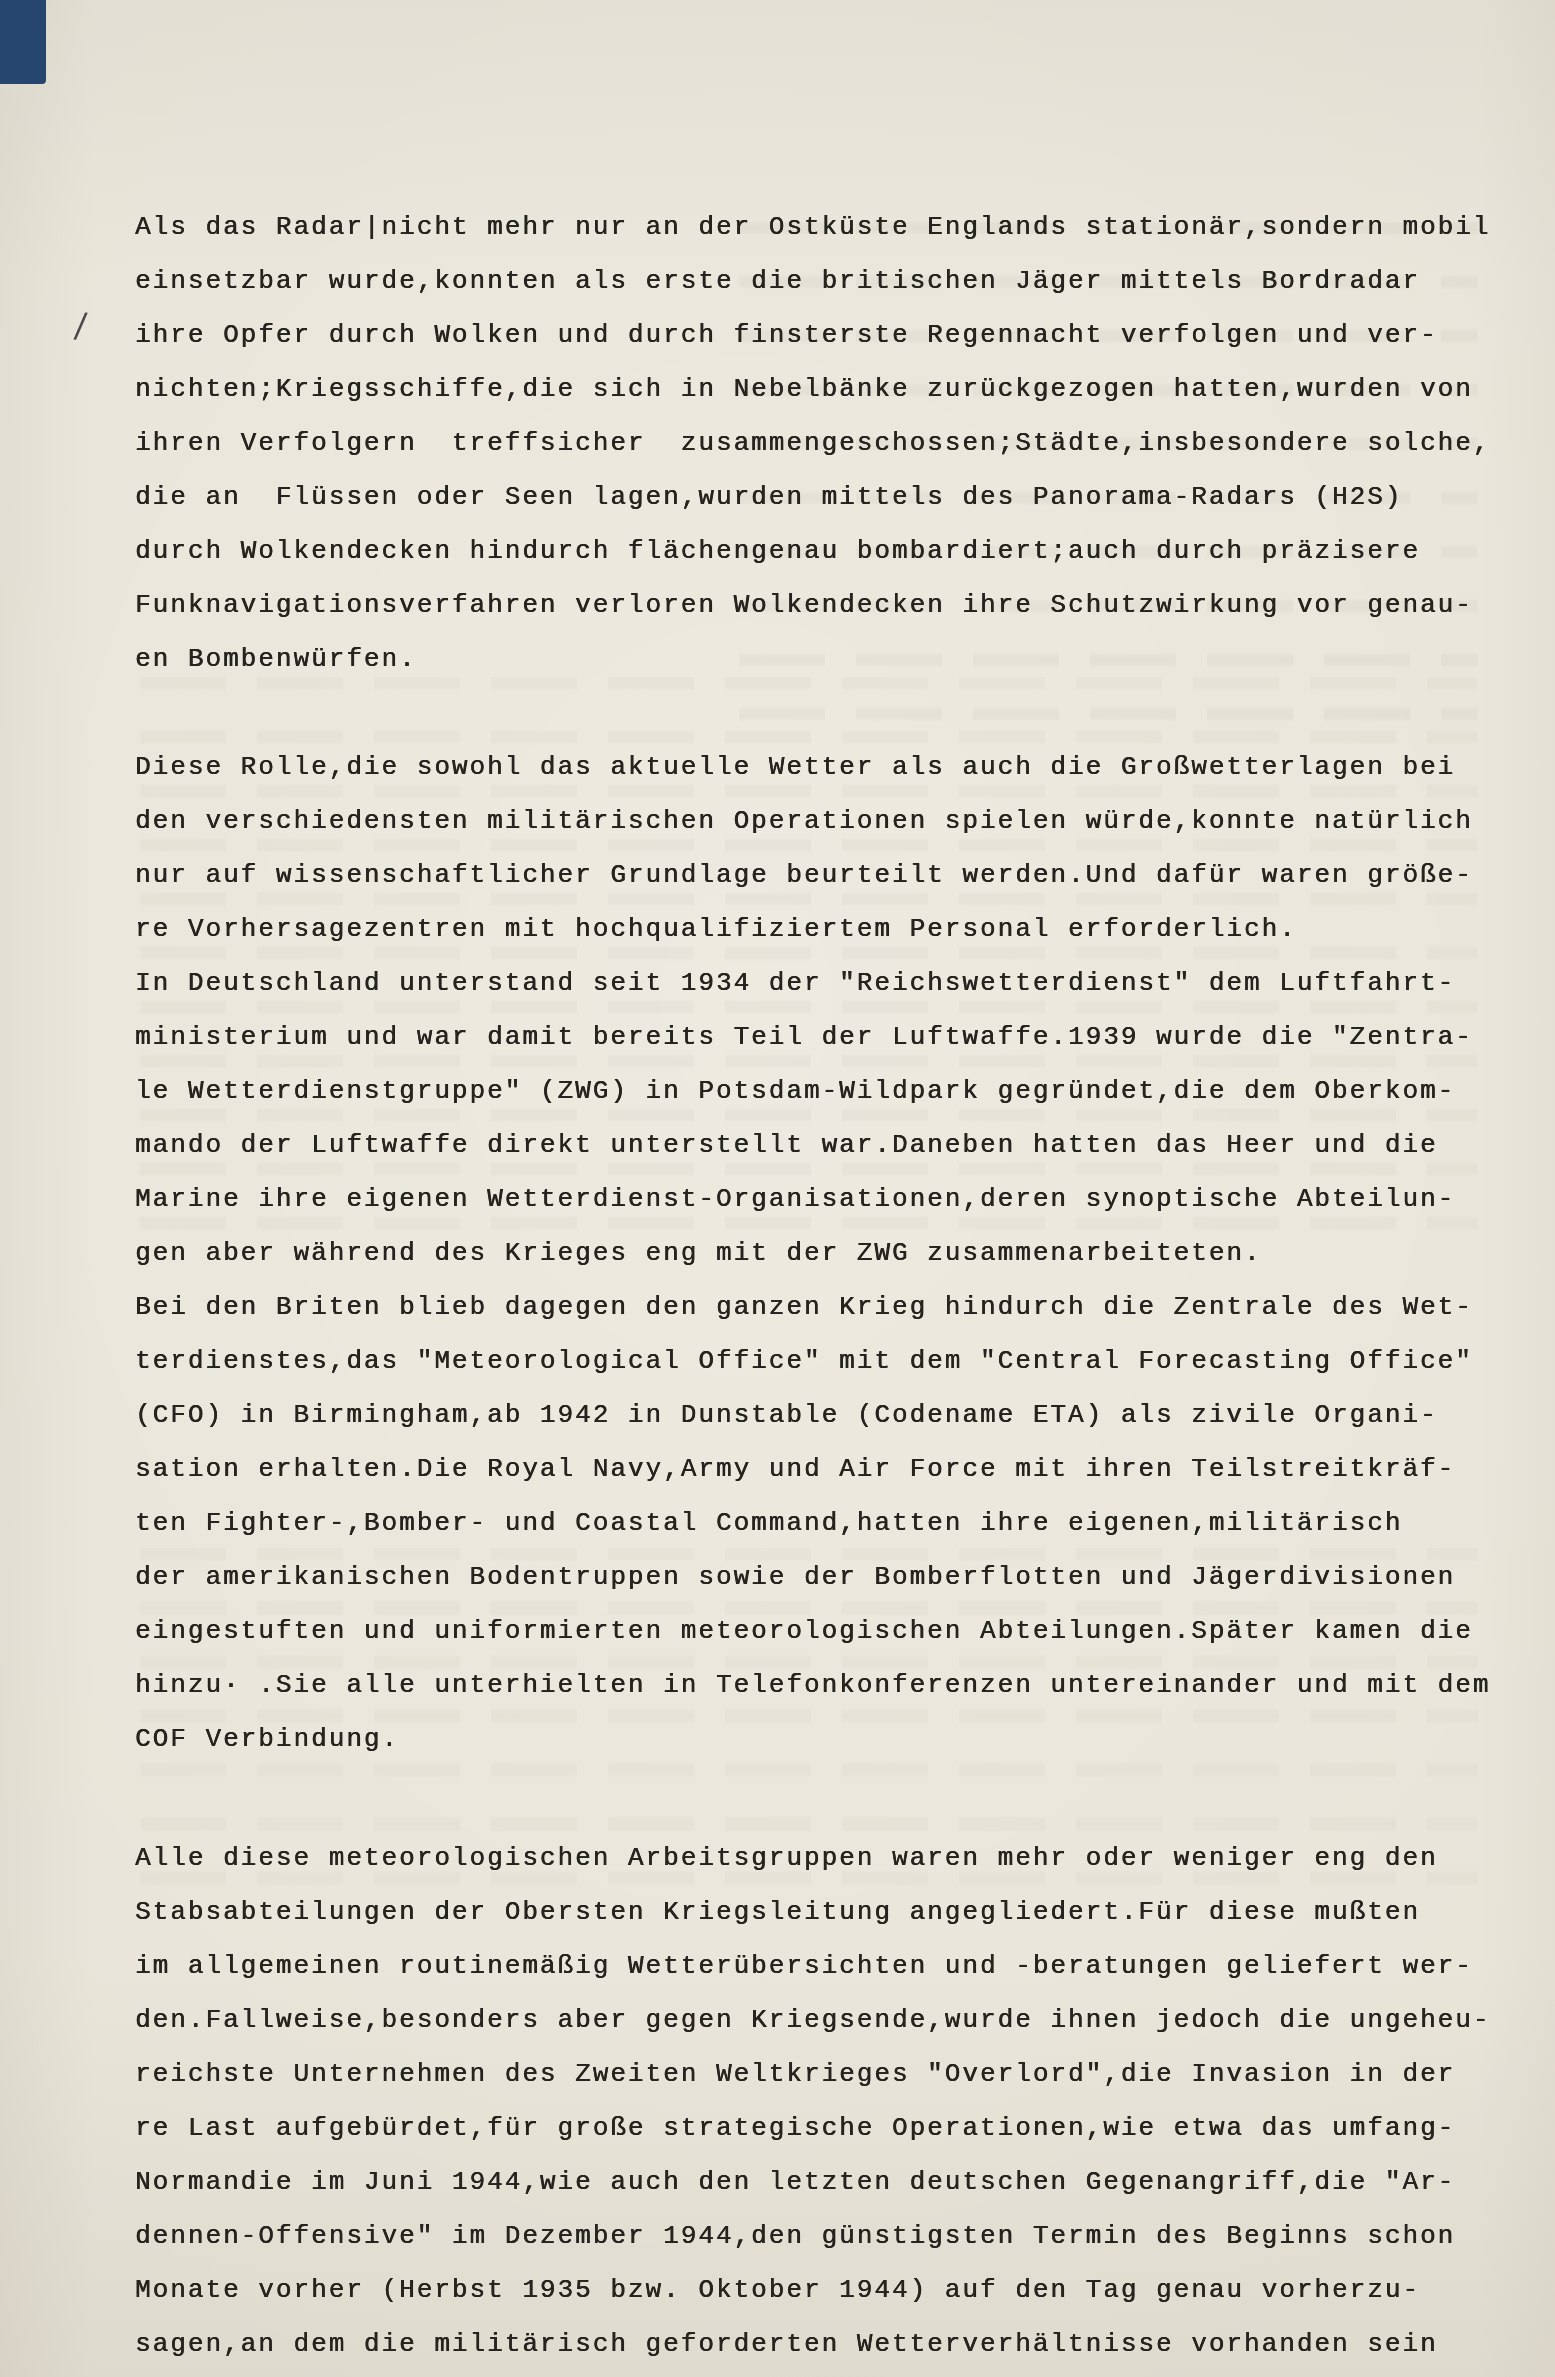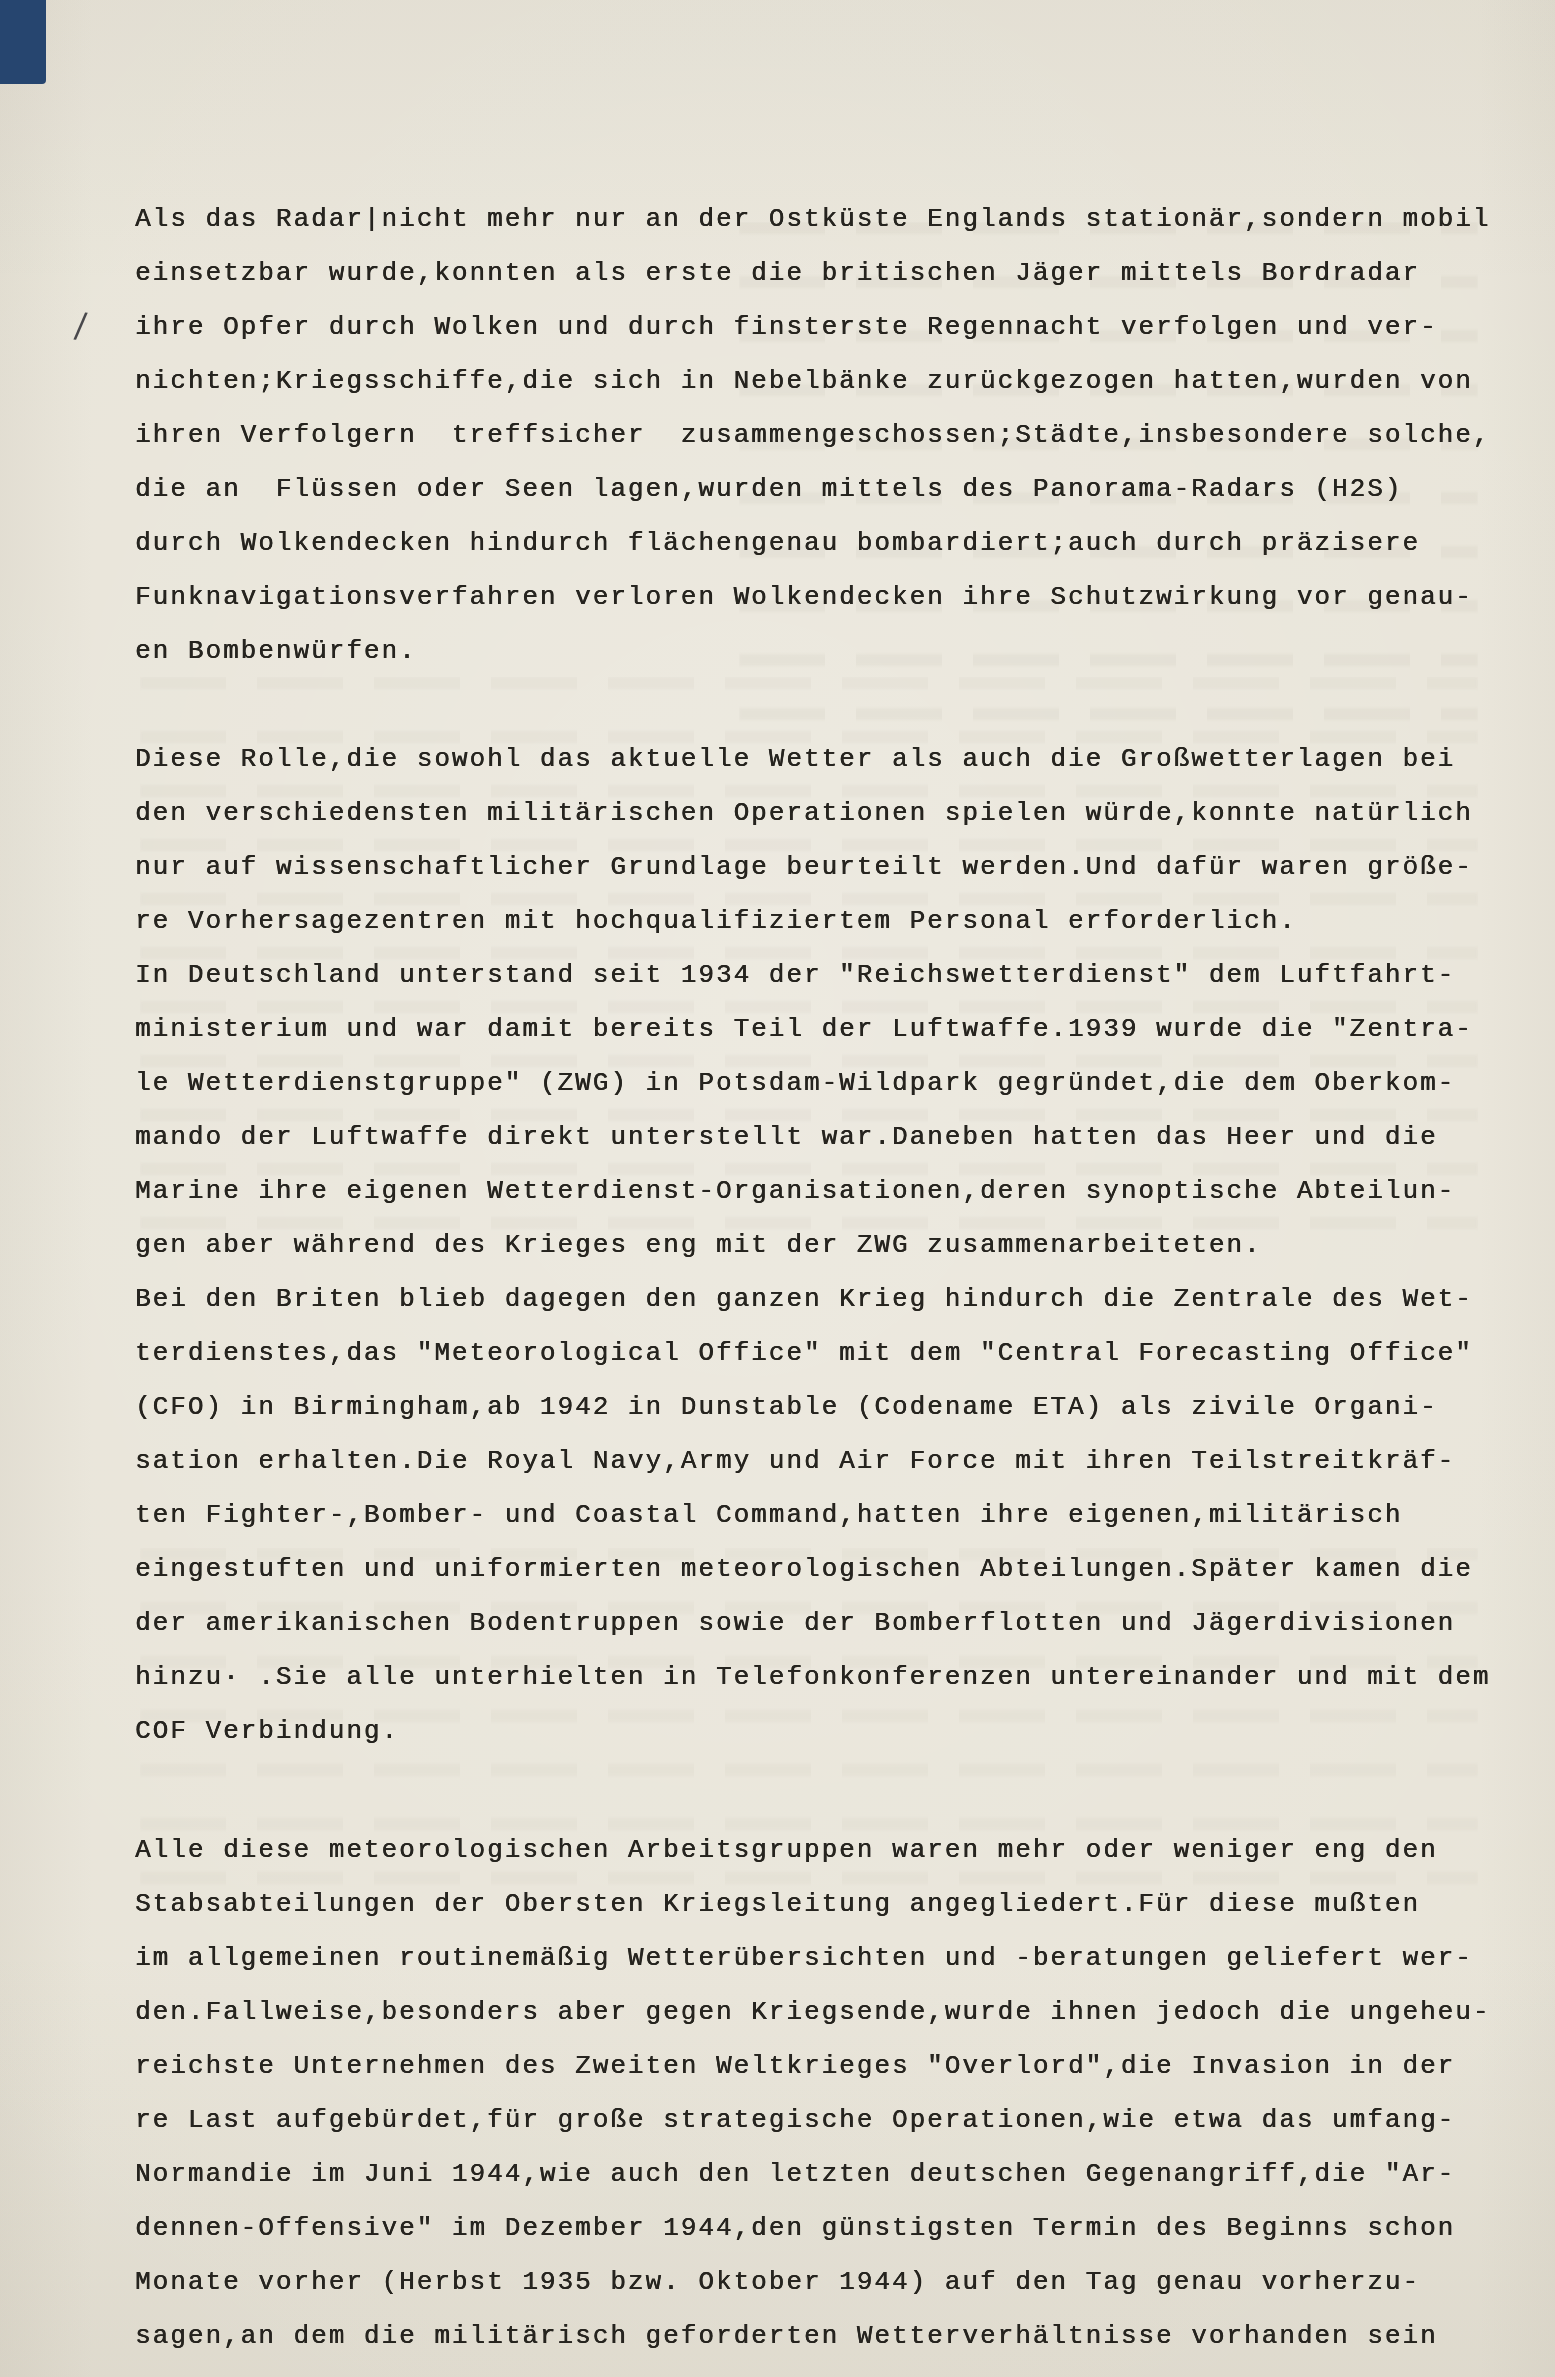--- a/index.html
+++ b/index.html
@@ -34,21 +34,21 @@
       rgba(125,115,95,0.11) 0px, rgba(125,115,95,0.11) 11.7px,
       rgba(0,0,0,0) 11.7px, rgba(0,0,0,0) 54px);
     -webkit-mask-image:repeating-linear-gradient(90deg, #000 0 86px, transparent 86px 117px);
             mask-image:repeating-linear-gradient(90deg, #000 0 86px, transparent 86px 117px);
   }
   .bleed-1{left:739px;top:222px;width:739px;height:513px;}
   .bleed-2{left:140px;top:677px;width:1338px;height:576px;opacity:.45;}
   .bleed-3{left:140px;top:1548px;width:1338px;height:350px;opacity:.4;}
   
   .doc-body{
-    position:absolute;left:135px;top:192px;width:1385px;
+    position:absolute;left:135px;top:200px;width:1385px;
     color:var(--ink);
   }
   .paragraph{margin:0;}
   .paragraph:nth-child(2){margin-top:54px;}
   .paragraph:nth-child(5){margin-top:65px;}
   .line{
     white-space:pre;
     font-size:26px;
     line-height:54px;
     letter-spacing:2px;
@@ -100,22 +100,22 @@
       <div class="line">mando der Luftwaffe direkt unterstellt war.Daneben hatten das Heer und die</div>
       <div class="line">Marine ihre eigenen Wetterdienst-Organisationen,deren synoptische Abteilun-</div>
       <div class="line">gen aber während des Krieges eng mit der ZWG zusammenarbeiteten.</div>
     </div>
     <div class="paragraph">
       <div class="line">Bei den Briten blieb dagegen den ganzen Krieg hindurch die Zentrale des Wet-</div>
       <div class="line">terdienstes,das "Meteorological Office" mit dem "Central Forecasting Office"</div>
       <div class="line">(CFO) in Birmingham,ab 1942 in Dunstable (Codename ETA) als zivile Organi-</div>
       <div class="line">sation erhalten.Die Royal Navy,Army und Air Force mit ihren Teilstreitkräf-</div>
       <div class="line">ten Fighter-,Bomber- und Coastal Command,hatten ihre eigenen,militärisch</div>
+      <div class="line">der amerikanischen Bodentruppen sowie der Bomberflotten und Jägerdivisionen</div>
       <div class="line">eingestuften und uniformierten meteorologischen Abteilungen.Später kamen die</div>
-      <div class="line">der amerikanischen Bodentruppen sowie der Bomberflotten und Jägerdivisionen</div>
       <div class="line">hinzu· .Sie alle unterhielten in Telefonkonferenzen untereinander und mit dem</div>
       <div class="line">COF Verbindung.</div>
     </div>
     <div class="paragraph">
       <div class="line">Alle diese meteorologischen Arbeitsgruppen waren mehr oder weniger eng den</div>
       <div class="line">Stabsabteilungen der Obersten Kriegsleitung angegliedert.Für diese mußten</div>
       <div class="line">im allgemeinen routinemäßig Wetterübersichten und -beratungen geliefert wer-</div>
       <div class="line">den.Fallweise,besonders aber gegen Kriegsende,wurde ihnen jedoch die ungeheu-</div>
       <div class="line">reichste Unternehmen des Zweiten Weltkrieges "Overlord",die Invasion in der</div>
       <div class="line">re Last aufgebürdet,für große strategische Operationen,wie etwa das umfang-</div>

